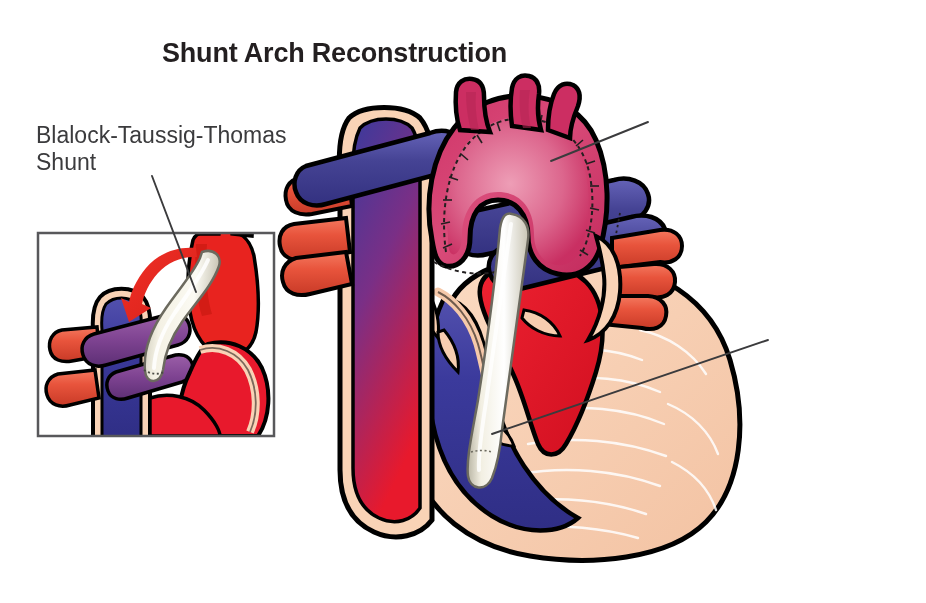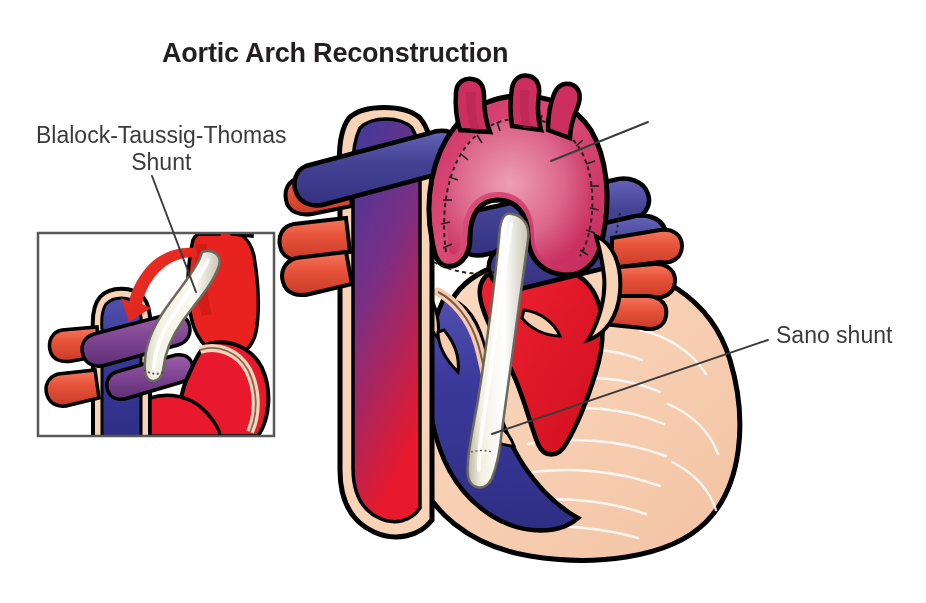--- a/index.html
+++ b/index.html
@@ -39,37 +39,36 @@
     position: absolute;
     font-size: 23px;
     font-weight: normal;
     color: #3b3b3d;
     line-height: 1.18;
     white-space: pre-line;
   }
   #label-bt {
     left: 36px;
     top: 122px;
-    text-align: center;
   }
   #label-arch {
     left: 656px;
     top: 106px;
   }
   #label-sano {
     left: 776px;
     top: 322px;
   }
 </style>
 </head>
 <body>
 
 <div id="page">
 
-  <div class="fig-title">Aortic Arch Reconstruction</div>
+  <div class="fig-title">Shunt Arch Reconstruction</div>
 
   <svg id="figure-svg" viewBox="0 0 926 603">
     <defs>
 
       <linearGradient id="gArch" x1="0" y1="0" x2="1" y2="1">
         <stop offset="0%" stop-color="#cf3468"></stop>
         <stop offset="45%" stop-color="#d94b79"></stop>
         <stop offset="100%" stop-color="#c22a5c"></stop>
       </linearGradient>
       <radialGradient id="gArchInner" cx="45%" cy="45%" r="62%">
@@ -331,15 +330,14 @@
       <line x1="152" y1="176" x2="196" y2="292"></line>
       <line x1="648" y1="122" x2="551" y2="161"></line>
       <line x1="768" y1="340" x2="492" y2="434"></line>
     </g>
   </svg>
 
   <div class="callout-label" id="label-bt">Blalock-Taussig-Thomas
 Shunt</div>
 
 
-  <div class="callout-label" id="label-sano">Sano shunt</div>
 
 </div>
 
 </body></html>

